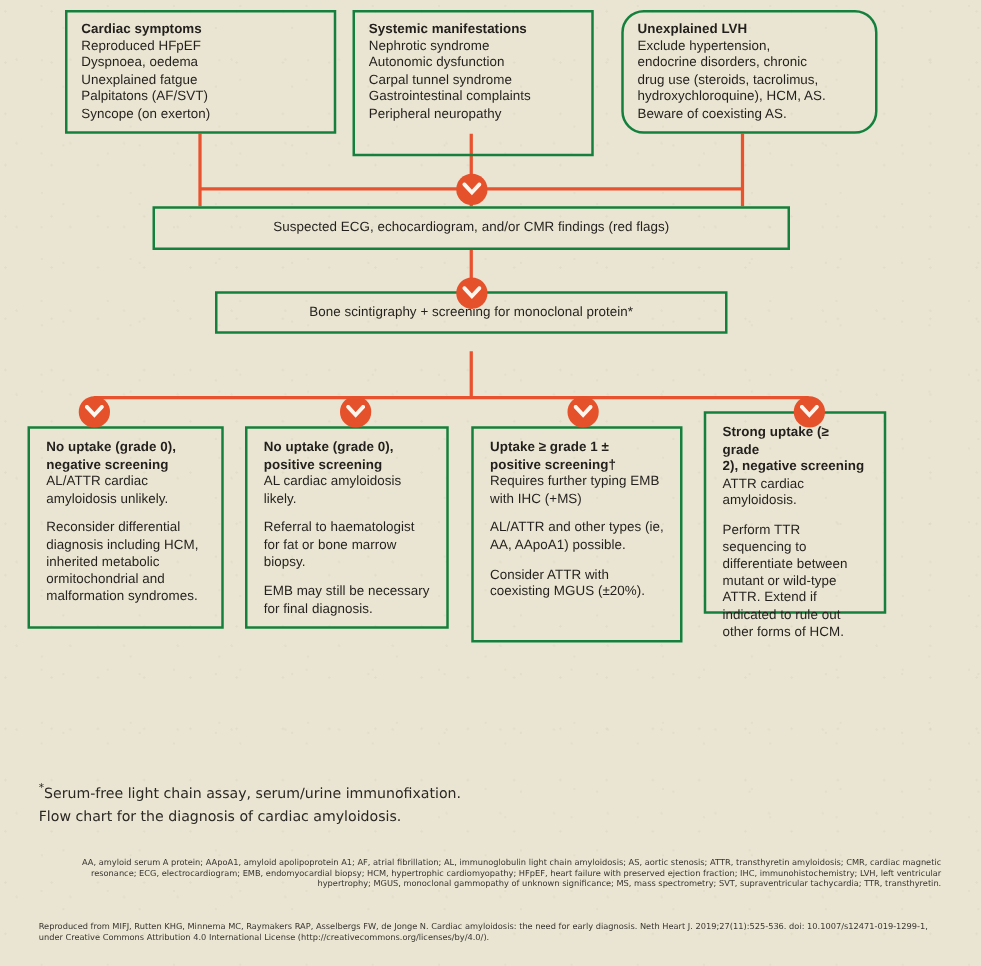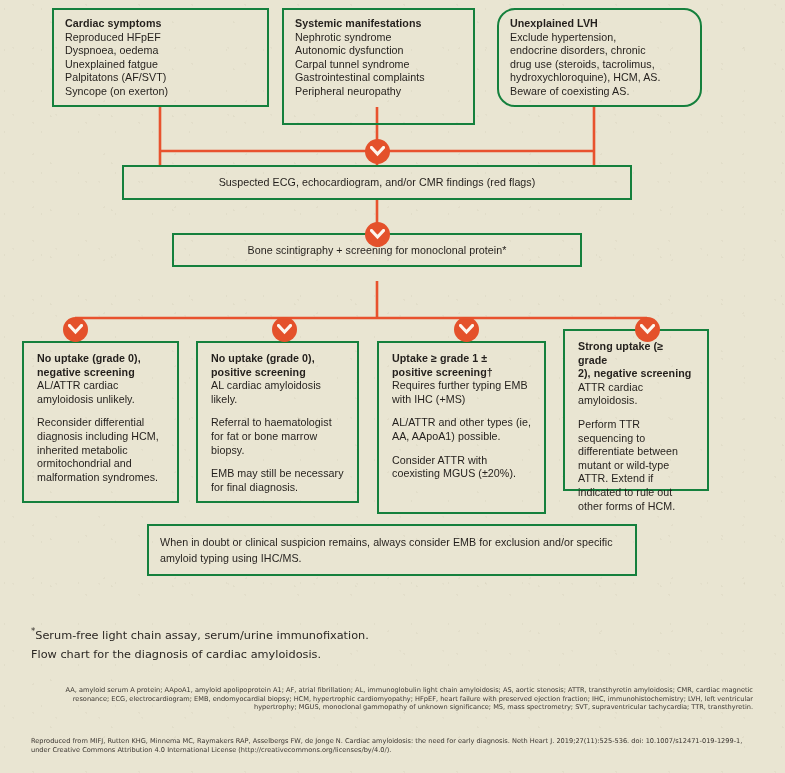--- a/index.html
+++ b/index.html
@@ -221,23 +221,20 @@
 
   <div class="box" style="left:563px; top:329px; width:146px; height:162px;">
     <p>
       <span class="hd">Strong uptake (≥ grade</span>
       <span class="hd">2), negative screening</span>
       <span>ATTR cardiac amyloidosis.</span>
     </p>
     <p>Perform TTR sequencing to differentiate between mutant or wild-type ATTR. Extend if indicated to rule out other forms of HCM.</p>
   </div>
 
-  <div class="box center" style="left:147px; top:524px; width:490px; height:52px; display:flex; align-items:center; justify-content:center; line-height:15.5px;">
-    <span>When in doubt or clinical suspicion remains, always consider EMB for exclusion and/or specific amyloid typing using IHC/MS.</span>
-  </div>
 
 </div>
 
 <div class="caption">
   <div><sup>*</sup><span>Serum-free light chain assay, serum/urine immunofixation.</span></div>
   <div>Flow chart for the diagnosis of cardiac amyloidosis.</div>
 </div>
 
 <div class="abbrev">AA, amyloid serum A protein; AApoA1, amyloid apolipoprotein A1; AF, atrial fibrillation; AL, immunoglobulin light chain amyloidosis; AS, aortic stenosis; ATTR, transthyretin amyloidosis; CMR, cardiac magnetic resonance; ECG, electrocardiogram; EMB, endomyocardial biopsy; HCM, hypertrophic cardiomyopathy; HFpEF, heart failure with preserved ejection fraction; IHC, immunohistochemistry; LVH, left ventricular hypertrophy; MGUS, monoclonal gammopathy of unknown significance; MS, mass spectrometry; SVT, supraventricular tachycardia; TTR, transthyretin.</div>
 

